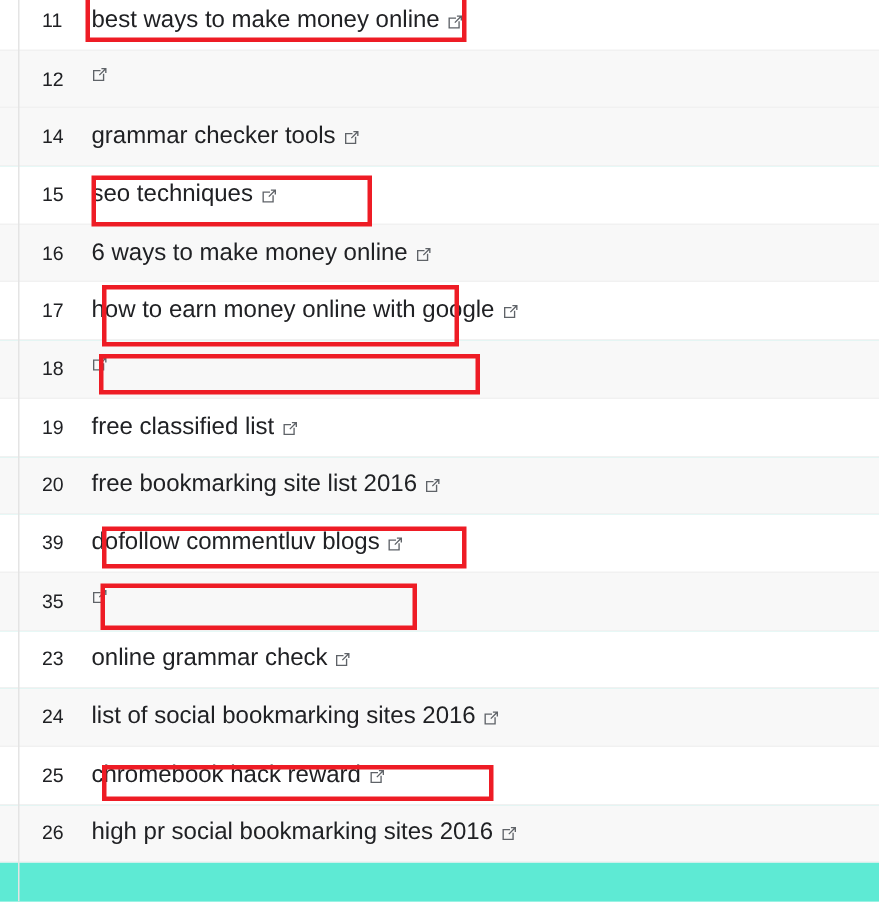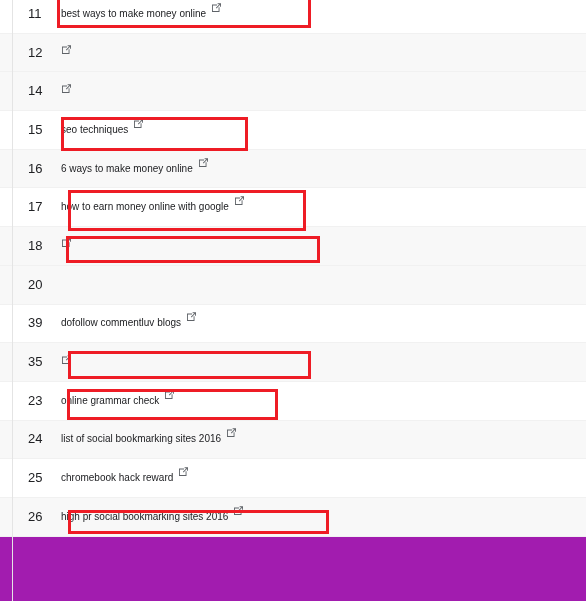--- a/index.html
+++ b/index.html
@@ -15,21 +15,21 @@
     font-family: "Liberation Sans", sans-serif;
     color: #202124;
     position: relative;
   }
 
   #page {
     position: relative;
     width: 586px;
     height: 601px;
     overflow: hidden;
-    background: #a21caf;
+    background: #5eead4;
   }
 
   
   .left-rule {
     position: absolute;
     left: 12px;
     top: 0;
     width: 1px;
     height: 601px;
     background: #e4e4e4;
@@ -67,25 +67,25 @@
     font-size: 13px;
     line-height: 16px;
     color: #202124;
     padding-left: 15px;
     box-sizing: border-box;
     letter-spacing: 0;
   }
 
   .row-query {
     flex: 1 1 auto;
-    font-size: 10px;
+    font-size: 16px;
     line-height: 18px;
     color: #202124;
     display: flex;
-    align-items: flex-start;
+    align-items: flex-end;
     gap: 5px;
     white-space: nowrap;
   }
 
   .query-text {
     display: inline-block;
   }
 
   .ext-icon {
     display: inline-block;
@@ -138,20 +138,21 @@
             <svg viewBox="0 0 11 11" xmlns="http://www.w3.org/2000/svg" aria-hidden="true">
               <path d="M1 2.6 H6.0 V3.5 H1.9 V9.1 H7.6 V5.2 H8.5 V10 H1 Z" fill="#5f6368"></path>
               <path d="M6.6 1.3 H10 V4.7 H9.1 V2.85 L5.55 6.4 L4.9 5.75 L8.45 2.2 H6.6 Z" fill="#5f6368"></path>
             </svg>
           </span>
         </div>
       </div>
       <div class="row alt">
         <div class="row-index">14</div>
         <div class="row-query">
+          <span class="query-text">grammar checker tools</span>
           <span class="ext-icon">
             <svg viewBox="0 0 11 11" xmlns="http://www.w3.org/2000/svg" aria-hidden="true">
               <path d="M1 2.6 H6.0 V3.5 H1.9 V9.1 H7.6 V5.2 H8.5 V10 H1 Z" fill="#5f6368"></path>
               <path d="M6.6 1.3 H10 V4.7 H9.1 V2.85 L5.55 6.4 L4.9 5.75 L8.45 2.2 H6.6 Z" fill="#5f6368"></path>
             </svg>
           </span>
         </div>
       </div>
       <div class="row">
         <div class="row-index">15</div>
@@ -193,22 +194,43 @@
         <div class="row-index">18</div>
         <div class="row-query">
           <span class="ext-icon">
             <svg viewBox="0 0 11 11" xmlns="http://www.w3.org/2000/svg" aria-hidden="true">
               <path d="M1 2.6 H6.0 V3.5 H1.9 V9.1 H7.6 V5.2 H8.5 V10 H1 Z" fill="#5f6368"></path>
               <path d="M6.6 1.3 H10 V4.7 H9.1 V2.85 L5.55 6.4 L4.9 5.75 L8.45 2.2 H6.6 Z" fill="#5f6368"></path>
             </svg>
           </span>
         </div>
       </div>
+      <div class="row">
+        <div class="row-index">19</div>
+        <div class="row-query">
+          <span class="query-text">free classified list</span>
+          <span class="ext-icon">
+            <svg viewBox="0 0 11 11" xmlns="http://www.w3.org/2000/svg" aria-hidden="true">
+              <path d="M1 2.6 H6.0 V3.5 H1.9 V9.1 H7.6 V5.2 H8.5 V10 H1 Z" fill="#5f6368"></path>
+              <path d="M6.6 1.3 H10 V4.7 H9.1 V2.85 L5.55 6.4 L4.9 5.75 L8.45 2.2 H6.6 Z" fill="#5f6368"></path>
+            </svg>
+          </span>
+        </div>
+      </div>
       <div class="row alt">
         <div class="row-index">20</div>
+        <div class="row-query">
+          <span class="query-text">free bookmarking site list 2016</span>
+          <span class="ext-icon">
+            <svg viewBox="0 0 11 11" xmlns="http://www.w3.org/2000/svg" aria-hidden="true">
+              <path d="M1 2.6 H6.0 V3.5 H1.9 V9.1 H7.6 V5.2 H8.5 V10 H1 Z" fill="#5f6368"></path>
+              <path d="M6.6 1.3 H10 V4.7 H9.1 V2.85 L5.55 6.4 L4.9 5.75 L8.45 2.2 H6.6 Z" fill="#5f6368"></path>
+            </svg>
+          </span>
+        </div>
       </div>
       <div class="row">
         <div class="row-index">39</div>
         <div class="row-query">
           <span class="query-text">dofollow commentluv blogs</span>
           <span class="ext-icon">
             <svg viewBox="0 0 11 11" xmlns="http://www.w3.org/2000/svg" aria-hidden="true">
               <path d="M1 2.6 H6.0 V3.5 H1.9 V9.1 H7.6 V5.2 H8.5 V10 H1 Z" fill="#5f6368"></path>
               <path d="M6.6 1.3 H10 V4.7 H9.1 V2.85 L5.55 6.4 L4.9 5.75 L8.45 2.2 H6.6 Z" fill="#5f6368"></path>
             </svg>

